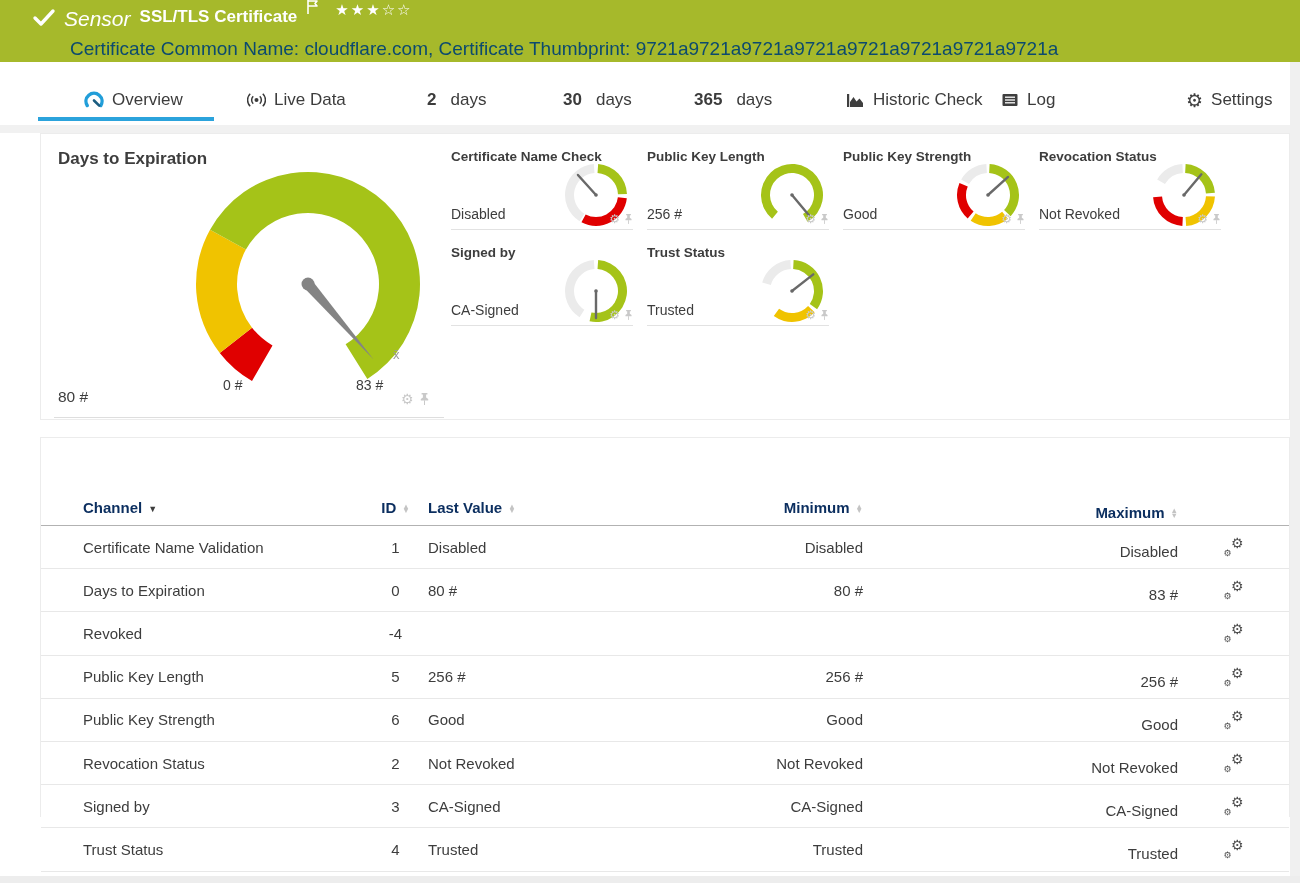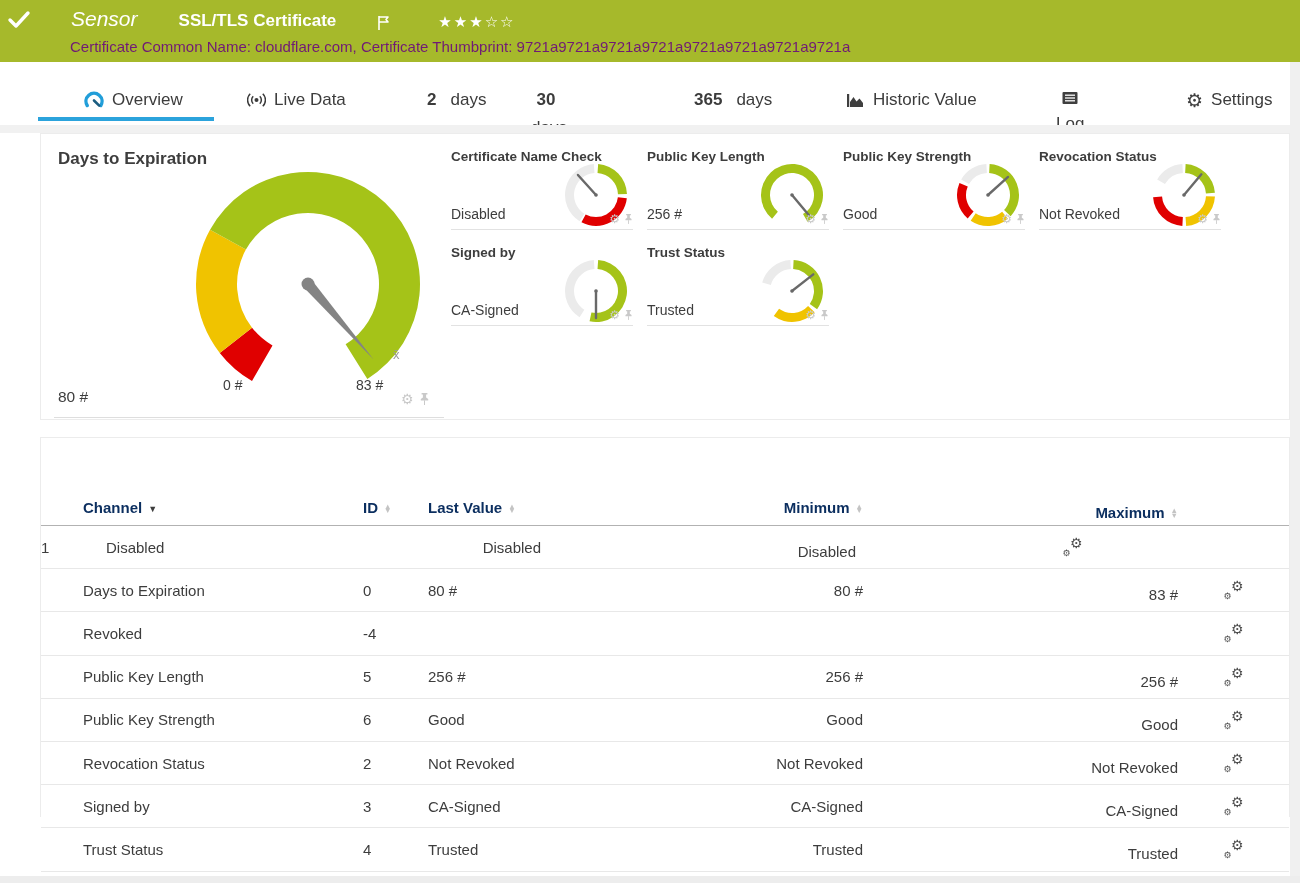--- a/index.html
+++ b/index.html
@@ -2,37 +2,37 @@
 <html><head>
 <meta charset="utf-8">
 <style>
   * { margin:0; padding:0; box-sizing:border-box; }
   html,body { width:1300px; height:883px; overflow:hidden; background:#fff;
               font-family:"Liberation Sans", sans-serif; }
   #app { position:relative; width:1300px; height:883px; }
 
   
   .app-header { position:absolute; left:0; top:0; width:1300px; height:62px; background:#a6b92b; color:#fff; }
-  .hdr-row1 { position:absolute; left:7px; top:7px; display:flex; align-items:flex-end;gap:32px; }
+  .hdr-row1 { position:absolute; left:32px; top:7px; display:flex; align-items:flex-start; }
   .hdr-check { width:24px; height:22px; margin-right:8px; }
   .hdr-kind { font-style:italic; font-size:21px; font-weight:400; margin-right:9px; }
   .hdr-title { font-size:17px; font-weight:700; }
   .hdr-flag { width:16px; height:16px; margin:-8px 0 0 8px; }
   .hdr-stars { font-size:15px; letter-spacing:2px; margin:-6px 0 0 14px; }
-  .hdr-sub { position:absolute; left:70px; top:38px; font-size:15px; color:#701a75; }
+  .hdr-sub { position:absolute; left:70px; top:38px; font-size:19px; color:#0c4a6e; }
 
   
   .tabbar { position:absolute; left:0; top:62px; width:1300px; height:63px; background:#fff;padding-left:42px; }
   .tab { position:absolute; top:28px; display:flex; align-items:center; gap:8px; font-size:17px;
          color:#3c3c3c; cursor:pointer; white-space:nowrap; }
   .tab .num { font-weight:700; margin-right:6px; }
   .tab-underline { position:absolute; left:38px; top:55px; width:176px; height:3.5px; background:#2ba3dc; }
   .t-overview { left:84px; } .t-livedata { left:247px; } .t-2d { left:427px; }
-  .t-30d { left:531px;flex-direction:column; } .t-365d { left:694px; } .t-historic { left:845px; }
-  .t-log { left:1056px;flex-direction:column; } .t-settings { left:1186px; }
+  .t-30d { left:563px; } .t-365d { left:694px; } .t-historic { left:845px; }
+  .t-log { left:1001px; } .t-settings { left:1186px; }
   .tab-gear-glyph { font-size:19px; color:#3f3f3f; line-height:1; }
 
   .band { position:absolute; left:0; top:125px; width:1300px; height:8px; background:#f1f1f1; }
   .right-gutter { position:absolute; right:0; top:62px; width:10px; height:821px; background:#f0f0f0; }
   .bottom-strip { position:absolute; left:0; bottom:0; width:1300px; height:7px; background:#ededed; z-index:5; }
 
   
   .panel { position:absolute; background:#fff; border:1px solid #ececec; }
   #panel-gauges { left:40px; top:133px; width:1250px; height:287px; }
   #panel-table  { left:40px; top:437px; width:1250px; height:380px; border-bottom:none; }
@@ -56,21 +56,21 @@
   .gcell .gvalue { position:absolute; left:0; bottom:7px; font-size:14px; color:#3d3d3d; }
   .gcell svg.gauge { position:absolute; right:4px; top:16px; }
   .gcell .gactions { position:absolute; right:0; bottom:4px; display:flex; align-items:center; gap:4px; }
   .gcell .mini-gear { font-size:12px; }
 
   
   .tbl { position:absolute; left:0; top:52px; width:1248px; }
   .trow { display:flex; align-items:center; height:43.2px; border-bottom:1px solid #e8e8e8; font-size:15px; color:#3d3d3d; }
   .thead { height:36px; border-bottom:1px solid #b2b2b2; font-weight:700; color:#0b2e5f; }
   .c-channel { width:322px; padding-left:42px; text-align:left; }
-  .c-id { width:65px; text-align:left; }
+  .c-id { width:65px; text-align:center; }
   .c-last { width:120px; }
   .c-min { width:315px; text-align:right; }
   .c-max { width:315px; text-align:right;margin-top:9px; }
   .c-act { flex:1; display:flex; justify-content:center; }
   .sort { display:inline-flex; flex-direction:column; vertical-align:middle; margin-left:6px; line-height:4.5px; font-size:7.5px; color:#c4c4c4; }
   .chan-arrow { font-size:9px; color:#3d3d3d; margin-left:6px; vertical-align:middle; }
   .gearpair { position:relative; width:20px; height:20px; color:#4f4f4f; cursor:pointer; }
   .gearpair .g1 { position:absolute; right:0; top:-2px; font-size:14px; }
   .gearpair .g2 { position:absolute; left:0; bottom:-1px; font-size:9px; }
 </style>
@@ -122,21 +122,21 @@
     </div>
     <div class="tab t-365d">
       <span class="num">365</span>
         <span>days</span>
     </div>
     <div class="tab t-historic">
       <svg width="20" height="17" viewBox="0 0 20 17">
         <rect x="2" y="2" width="2.2" height="13" fill="#3f3f3f"></rect>
         <path d="M5,15 L5,10 L8.5,5 L11.5,9.5 L14.5,6.5 L18,11 L18,15 Z" fill="#3f3f3f"></path>
       </svg>
-      <span>Historic Value</span>
+      <span>Historic Check</span>
     </div>
     <div class="tab t-log">
       <svg width="18" height="16" viewBox="0 0 18 16">
         <rect x="1.5" y="2" width="15" height="12" rx="1" fill="#3f3f3f"></rect>
         <line x1="4" y1="5.2" x2="14" y2="5.2" stroke="#ffffff" stroke-width="1.3"></line>
         <line x1="4" y1="8" x2="14" y2="8" stroke="#ffffff" stroke-width="1.3"></line>
         <line x1="4" y1="10.8" x2="14" y2="10.8" stroke="#ffffff" stroke-width="1.3"></line>
       </svg>
       <span>Log</span>
     </div>
@@ -312,20 +312,21 @@
         <div class="c-max">
           <span>Maximum</span><span class="sort">
               <span>▲</span>
               <span>▼</span>
             </span>
         </div>
         <div class="c-act"></div>
       </div>
       <div id="tbody">
           <div class="trow">
+            <div class="c-channel">Certificate Name Validation</div>
             <div class="c-id">1</div>
             <div class="c-last">Disabled</div>
             <div class="c-min">Disabled</div>
             <div class="c-max">Disabled</div>
             <div class="c-act">
               <span class="gearpair">
                 <span class="g1">⚙</span>
                 <span class="g2">⚙</span>
               </span>
             </div>

